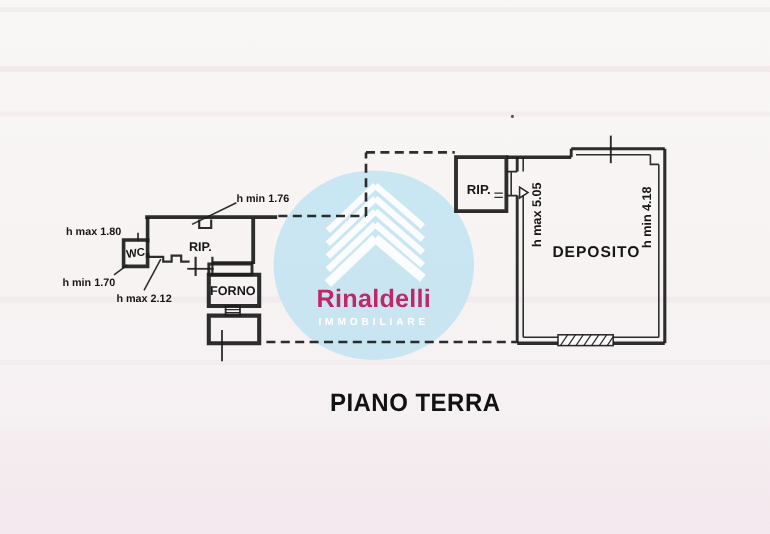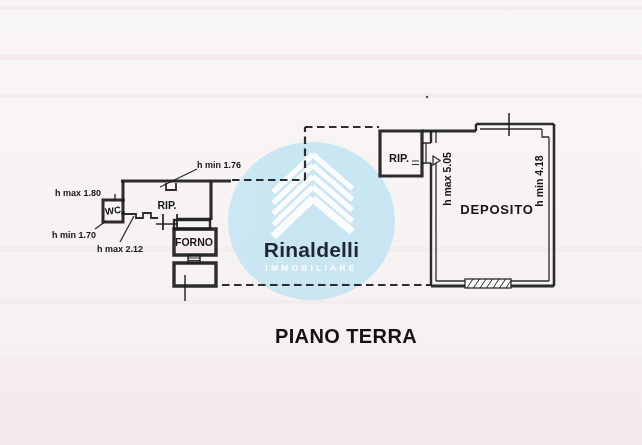--- a/index.html
+++ b/index.html
@@ -48,21 +48,21 @@
   <div class="watermark" style="background:#c6e5f3;">
     <svg class="wm-logo" width="100" height="90" viewBox="0 0 100 100" aria-hidden="true">
       <g stroke="rgba(255,255,255,0.92)" fill="none" stroke-width="6">
         <path d="M52,5  L8,47  M52,5  L96,43"></path>
         <path d="M52,17 L8,59  M52,17 L96,55"></path>
         <path d="M52,29 L8,71  M52,29 L96,67"></path>
         <path d="M52,41 L8,83  M52,41 L96,79"></path>
         <path d="M52,54 L8,96  M52,54 L96,91" stroke-width="8.5"></path>
       </g>
     </svg>
-    <div class="wm-brand" style="color:#0f172a;">Rinaldelli</div>
+    <div class="wm-brand" style="color:#be185d;">Rinaldelli</div>
     <div class="wm-sub" style="color:#ffffff;text-align:center;">IMMOBILIARE</div>
   </div>
 
   <svg class="plan" width="642" height="445" viewBox="0 0 642 445">
     <g stroke="#1d1d1d" fill="none" stroke-opacity="0.93">
 
       <path d="M121,181 H231" stroke-width="3.2"></path>
       <path d="M123,181 V202 M123,211 V215" stroke-width="3"></path>
       <path d="M103,200 H123 V222 H103 Z" stroke-width="3"></path>
       <path d="M115,194 V201" stroke-width="1.4"></path>

